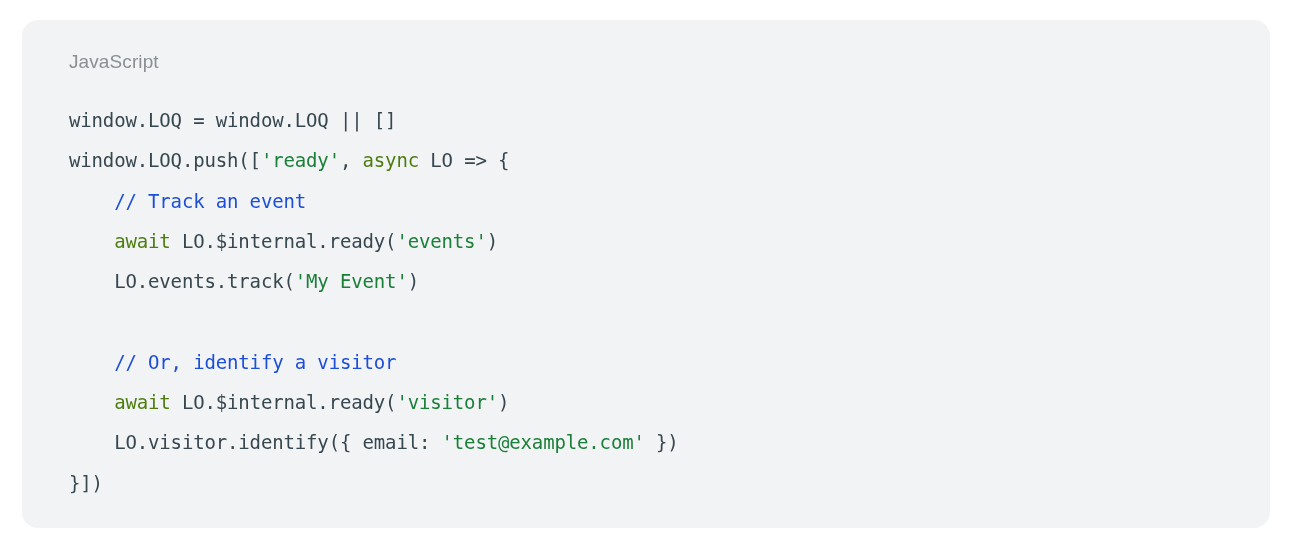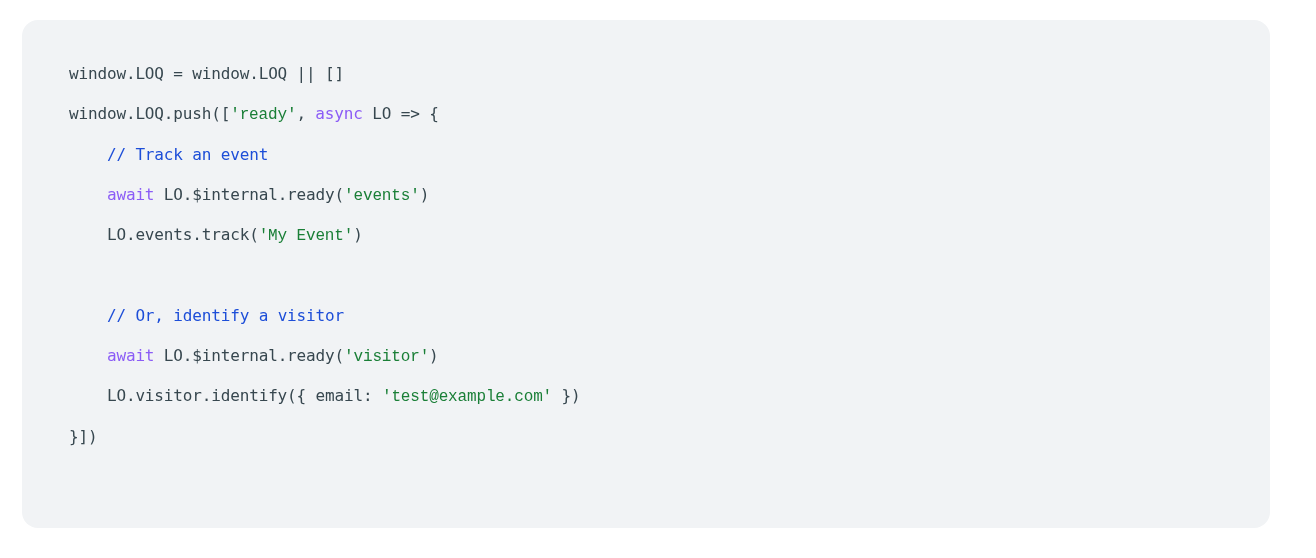--- a/index.html
+++ b/index.html
@@ -30,37 +30,38 @@
     font-family: "Liberation Sans", sans-serif;
     font-size: 19px;
     line-height: 24px;
     color: #8a8f94;
     letter-spacing: 0.1px;
     height: 26px;
     white-space: pre;
   }
 
   #code-block {
-    margin-top: 4px;
+    margin-top: 24px;
     font-family: "DejaVu Sans Mono", "Liberation Mono", monospace;
-    font-size: 16px;
+    font-size: 19px;
     line-height: 40.3px;
     color: #37474f;
     white-space: pre;
     letter-spacing: -0.15px;
   }
 
   .code-line {
     height: 40.3px;
     white-space: pre;
   }
 
   .tok-plain   { color: #37474f; }
-  .tok-string  { color: #1a7f37; font-family: Liberation Mono, monospace; }
-  .tok-keyword { color: #8b5cf6; }
+  .tok-string  { color: #1a7f37; }
+  .tok-keyword { color: #4d7c0f; }
   .tok-comment { color: #1d4ed8; }
 </style>
 </head>
 <body>
 
 <div id="code-panel">
+  <div id="language-label">JavaScript</div>
   <pre id="code-block"><div class="code-line"><span class="tok-plain">window.LOQ = window.LOQ || []</span></div><div class="code-line"><span class="tok-plain">window.LOQ.push([</span><span class="tok-string">'ready'</span><span class="tok-plain">, </span><span class="tok-keyword">async</span><span class="tok-plain"> LO =&gt; {</span></div><div class="code-line"><span class="tok-plain">    </span><span class="tok-comment">// Track an event</span></div><div class="code-line"><span class="tok-plain">    </span><span class="tok-keyword">await</span><span class="tok-plain"> LO.$internal.ready(</span><span class="tok-string">'events'</span><span class="tok-plain">)</span></div><div class="code-line"><span class="tok-plain">    LO.events.track(</span><span class="tok-string">'My Event'</span><span class="tok-plain">)</span></div><div class="code-line">&nbsp;</div><div class="code-line"><span class="tok-plain">    </span><span class="tok-comment">// Or, identify a visitor</span></div><div class="code-line"><span class="tok-plain">    </span><span class="tok-keyword">await</span><span class="tok-plain"> LO.$internal.ready(</span><span class="tok-string">'visitor'</span><span class="tok-plain">)</span></div><div class="code-line"><span class="tok-plain">    LO.visitor.identify({ email: </span><span class="tok-string">'test@example.com'</span><span class="tok-plain"> })</span></div><div class="code-line"><span class="tok-plain">}])</span></div></pre>
 </div>
 
 </body></html>

